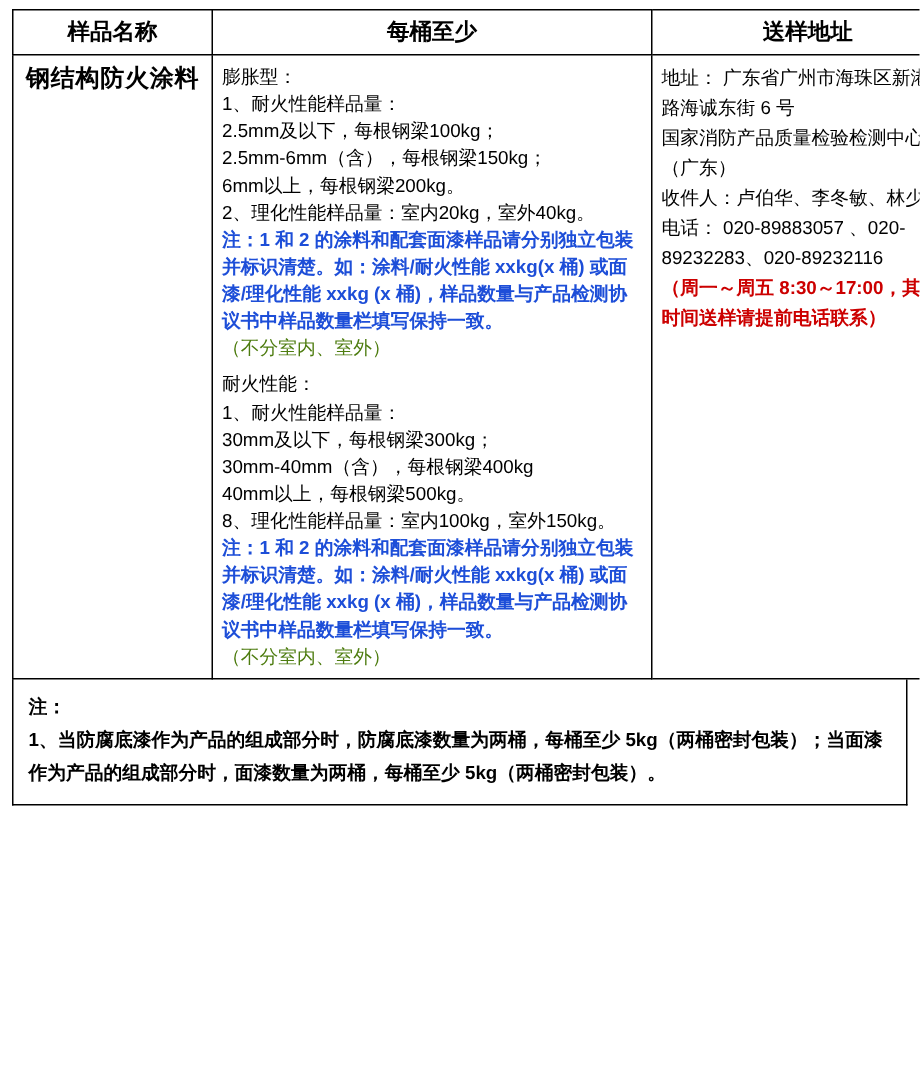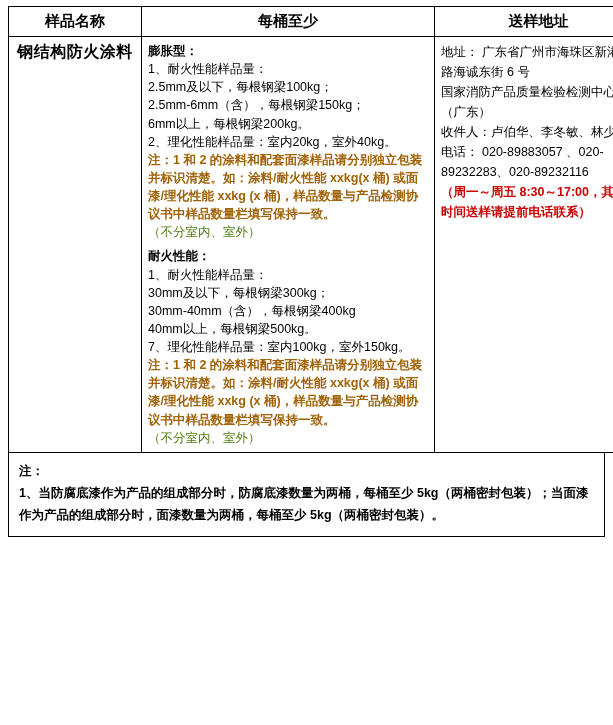--- a/index.html
+++ b/index.html
@@ -47,26 +47,26 @@
     vertical-align: middle;
     font-weight: bold;
     font-size: 16px;
     letter-spacing: 0.5px;
   }
   .qty-cell {
     font-size: 12.5px;
     line-height: 1.45;
   }
   .sec-title {
-    font-weight: bold;
+    font-weight: normal;
     color: #000000;
   }
   .line { margin: 0; }
   .note-blue {
-    color: #a16207;
+    color: #1d4ed8;
     font-weight: bold;
   }
   .plain-small {
     color: #4d7c0f;
     font-weight: normal;
   }
   .divider-gap { height: 6px; }
 
   .addr-cell {
     font-size: 12.5px;
@@ -122,21 +122,21 @@
           <p class="line note-blue">注：1 和 2 的涂料和配套面漆样品请分别独立包装并标识清楚。如：涂料/耐火性能 xxkg(x 桶) 或面漆/理化性能 xxkg (x 桶)，样品数量与产品检测协议书中样品数量栏填写保持一致。</p>
           <p class="line plain-small">（不分室内、室外）</p>
 
           <div class="divider-gap"></div>
 
           <p class="line sec-title">耐火性能：</p>
           <p class="line">1、耐火性能样品量：</p>
           <p class="line">30mm及以下，每根钢梁300kg；</p>
           <p class="line">30mm-40mm（含），每根钢梁400kg</p>
           <p class="line">40mm以上，每根钢梁500kg。</p>
-          <p class="line">7、理化性能样品量：室内100kg，室外150kg。</p>
+          <p class="line">8、理化性能样品量：室内100kg，室外150kg。</p>
           <p class="line note-blue">注：1 和 2 的涂料和配套面漆样品请分别独立包装并标识清楚。如：涂料/耐火性能 xxkg(x 桶) 或面漆/理化性能 xxkg (x 桶)，样品数量与产品检测协议书中样品数量栏填写保持一致。</p>
           <p class="line plain-small">（不分室内、室外）</p>
         </td>
 
         <td class="addr-cell">
           <p class="line">地址： 广东省广州市海珠区新港东路海诚东街 6 号</p>
           <p class="line">国家消防产品质量检验检测中心（广东）</p>
           <p class="line">收件人：卢伯华、李冬敏、林少莲</p>
           <p class="line">电话： 020-89883057 、020-89232283、020-89232116</p>
           <p class="line addr-red">（周一～周五 8:30～17:00，其余时间送样请提前电话联系）</p>

